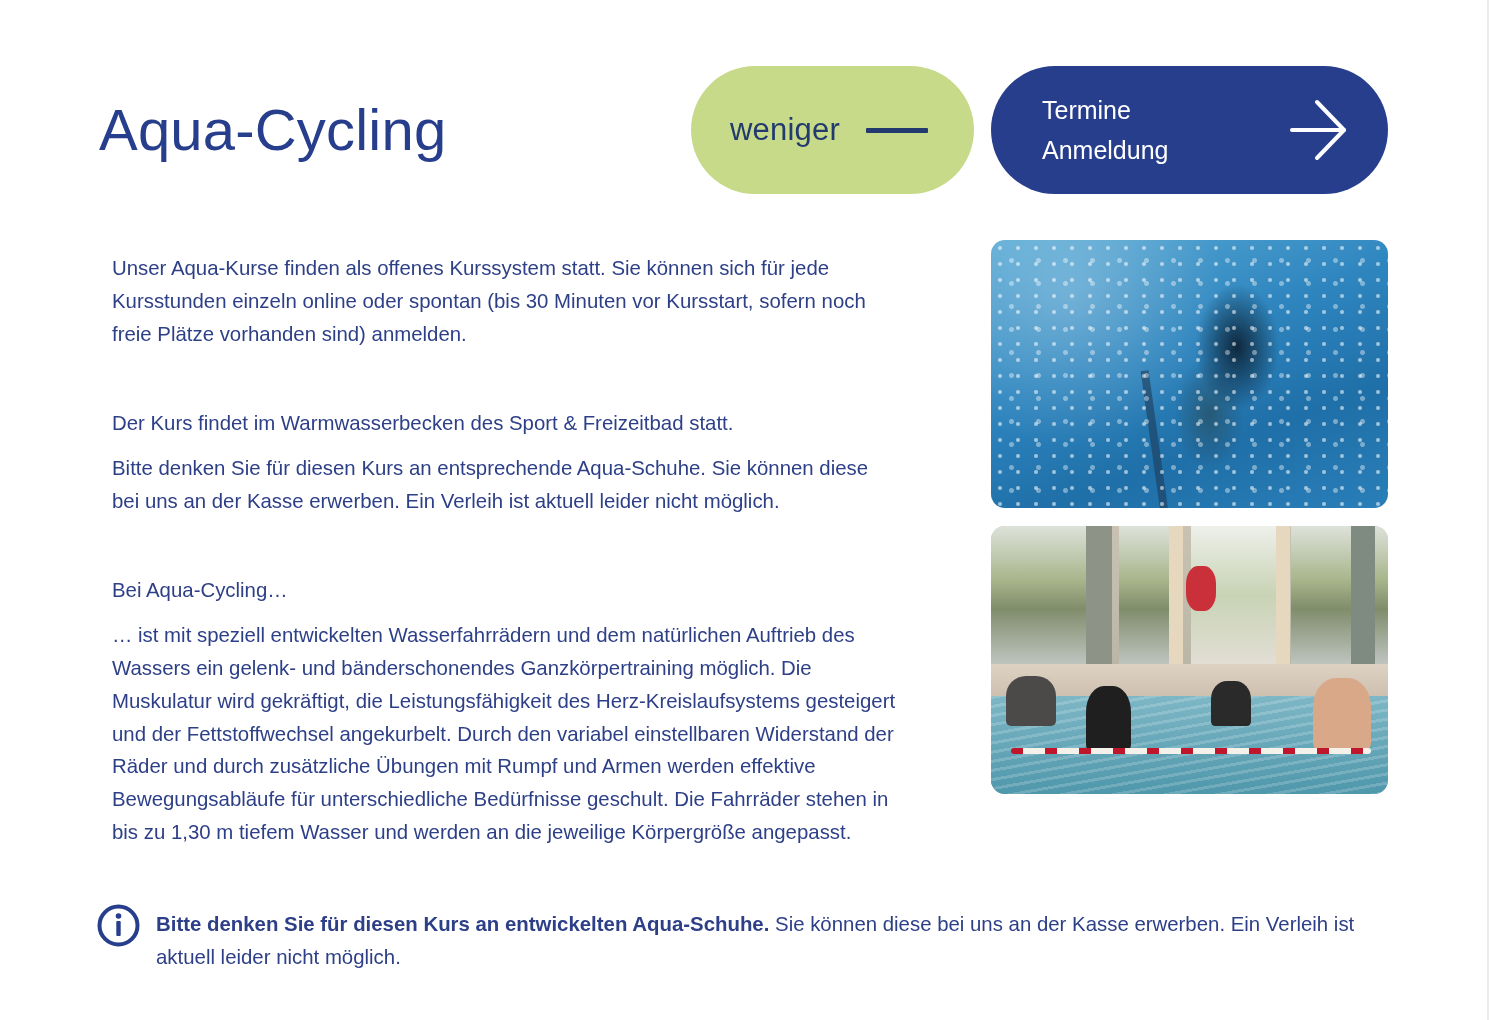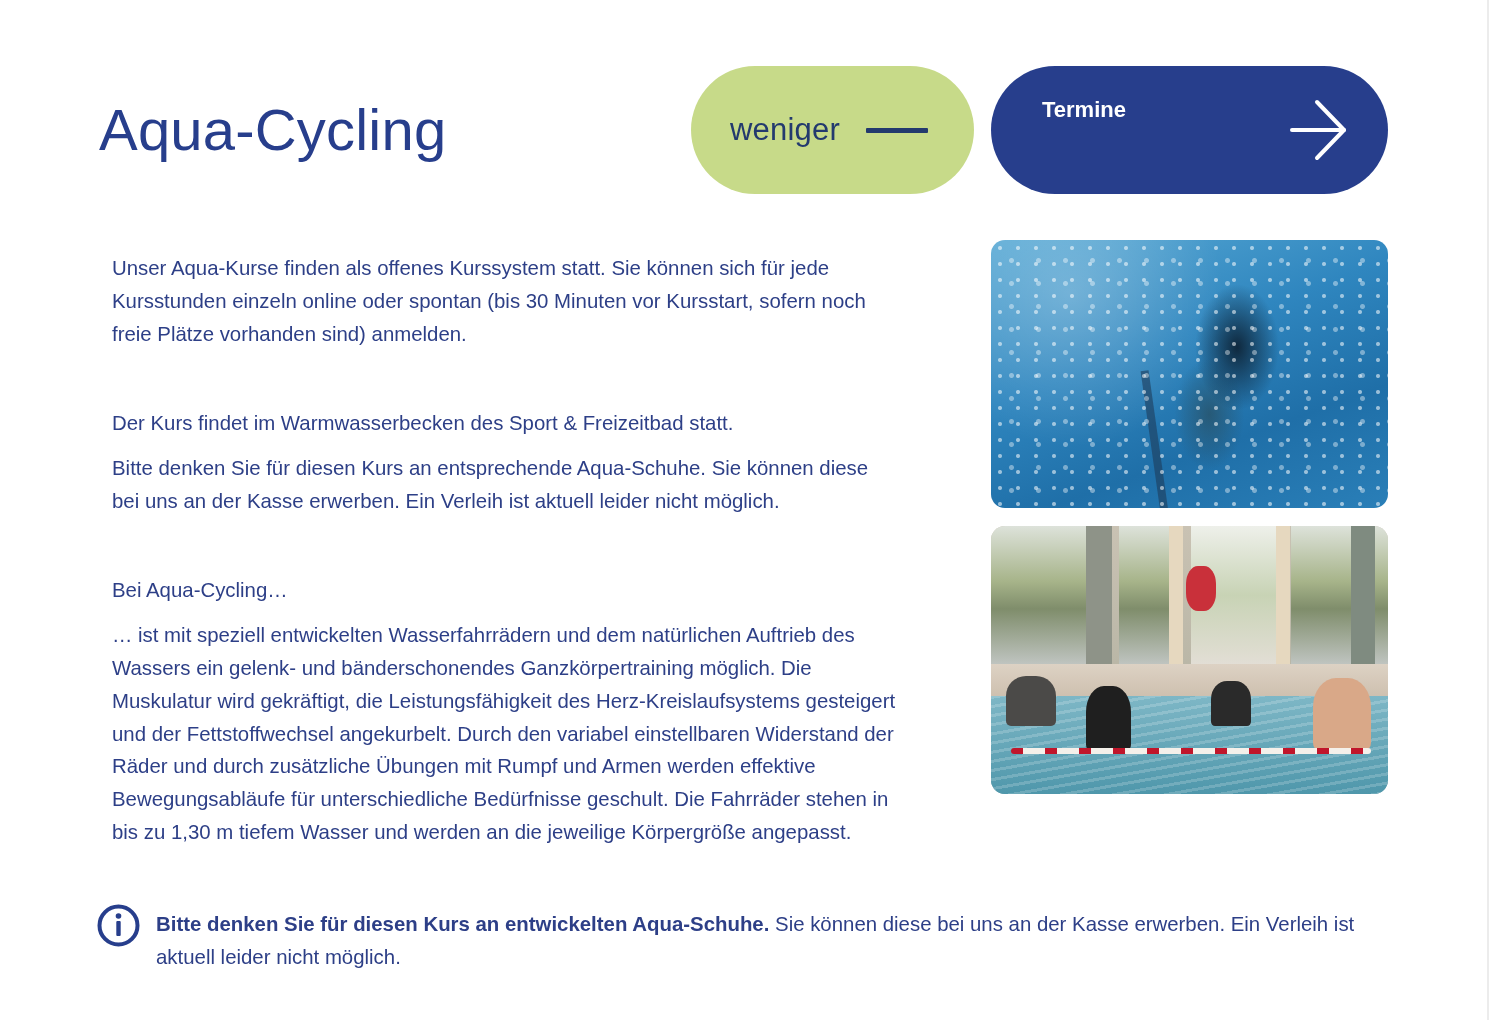--- a/index.html
+++ b/index.html
@@ -71,22 +71,22 @@
       background: #273e8c;
       color: #ffffff;
       box-sizing: border-box;
       padding-left: 51px;
       cursor: pointer;
     }
     .btn-register .label {
       position: absolute;
       left: 51px;
       top: 24px;
-      font-size: 22px;
-      font-weight: bold;
+      font-size: 25px;
+      font-weight: normal;
       line-height: 40px;
       color: #ffffff;
     }
     .arrow-svg {
       position: absolute;
       right: 40px;
       top: 32px;
       width: 58px;
       height: 64px;
     }
@@ -225,20 +225,21 @@
 <h1 class="title">Aqua-Cycling</h1>
 
 <div class="btn-less">
   <span class="label">weniger</span>
   <span class="minus"></span>
 </div>
 
 <div class="btn-register">
   <div class="label">
     <div>Termine</div>
+    <div>Anmeldung</div>
   </div>
   <svg class="arrow-svg" viewBox="0 0 58 64">
     <line x1="2" y1="32" x2="54" y2="32" stroke="#ffffff" stroke-width="4" stroke-linecap="round"></line>
     <polyline points="27,4 54,32 27,60" fill="none" stroke="#ffffff" stroke-width="4" stroke-linecap="round" stroke-linejoin="round"></polyline>
   </svg>
 </div>
 
 <div class="body-text">
   <p>Unser Aqua-Kurse finden als offenes Kurssystem statt. Sie können sich für jede Kursstunden einzeln online oder spontan (bis 30 Minuten vor Kursstart, sofern noch freie Plätze vorhanden sind) anmelden.</p>
   <div class="gap"></div>

